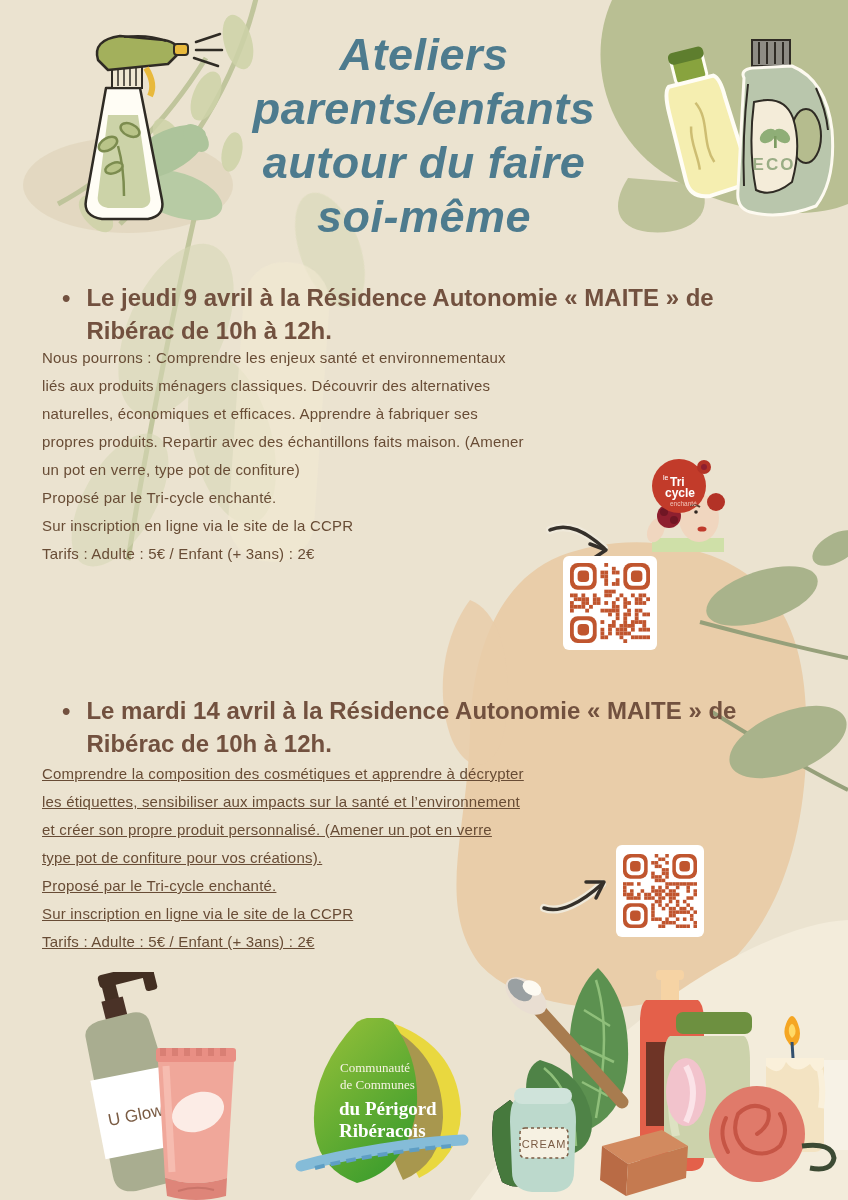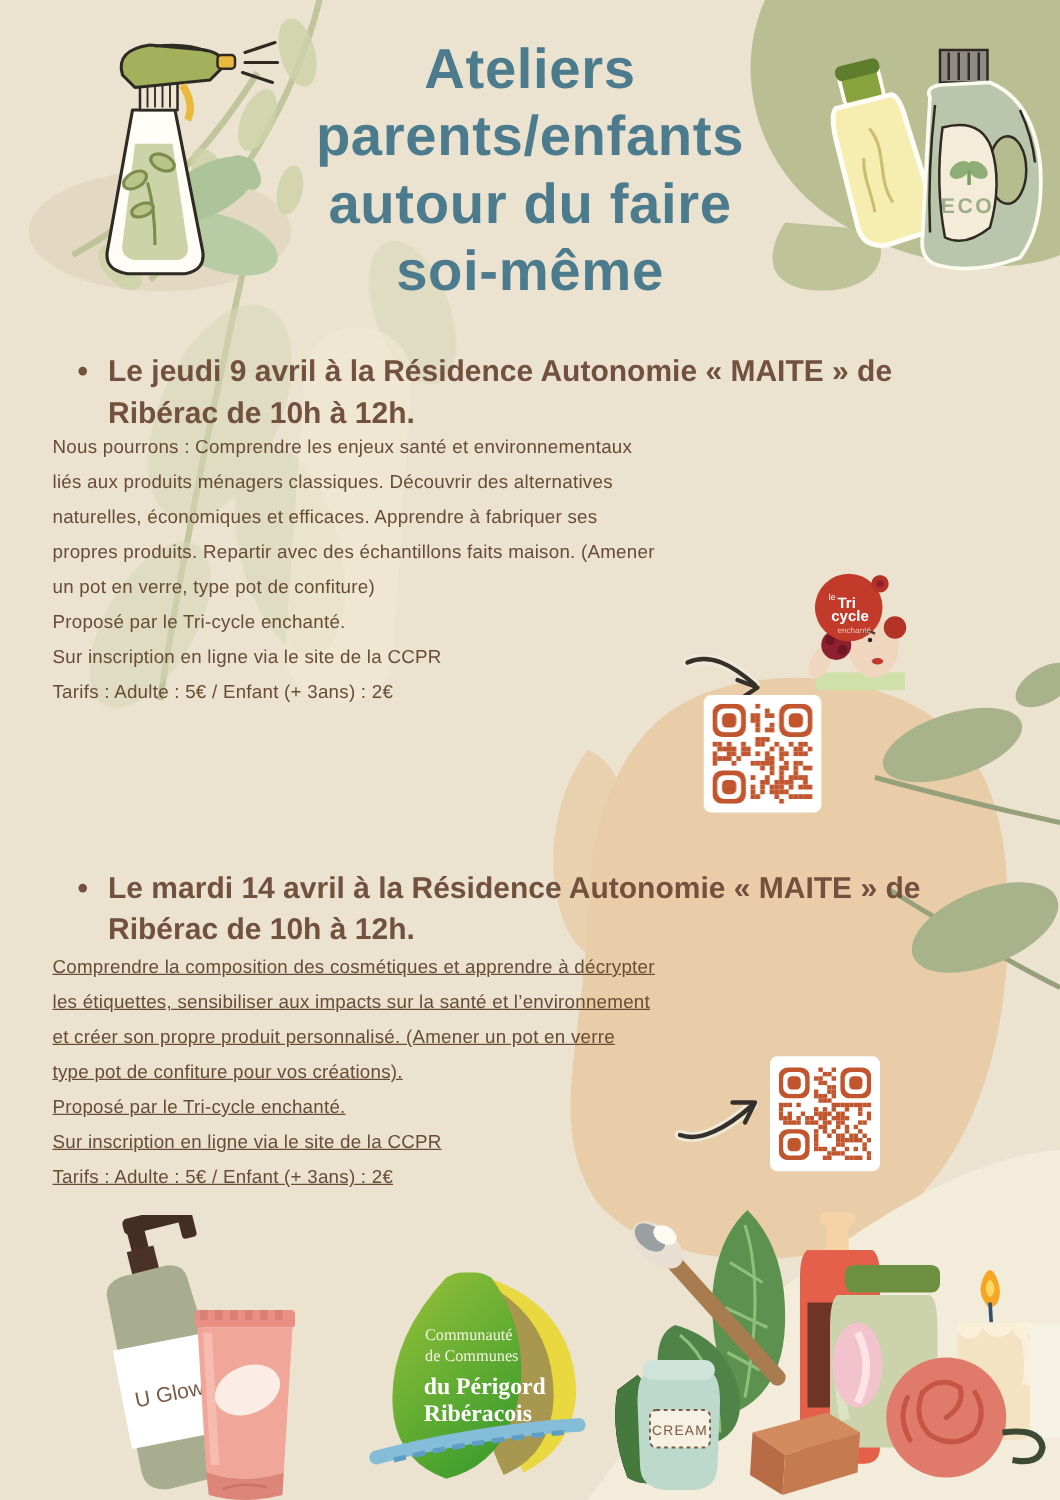--- a/index.html
+++ b/index.html
@@ -8,21 +8,21 @@
     background:#ebe3d0;overflow:hidden;
     font-family:"Liberation Sans",sans-serif;
   }
   .abs{position:absolute;}
   svg{display:block;}
 
   
   .title{
     left:0;right:0;top:28px;text-align:center;
     color:#4d7b8e;font-weight:bold;font-size:45px;line-height:54px;
-    letter-spacing:.5px;z-index:3;
+    letter-spacing:.5px;z-index:3;font-style:italic;
   }
   .heading{
     color:#72513f;font-weight:bold;font-size:24px;line-height:33px;z-index:3;
     display:flex;align-items:flex-start;
   }
   .heading .bullet{font-size:24px;margin-right:16px;line-height:33px;}
   .body-text{
     color:#684c35;font-size:15px;line-height:28px;z-index:3;
     letter-spacing:.2px;white-space:nowrap;
   }

